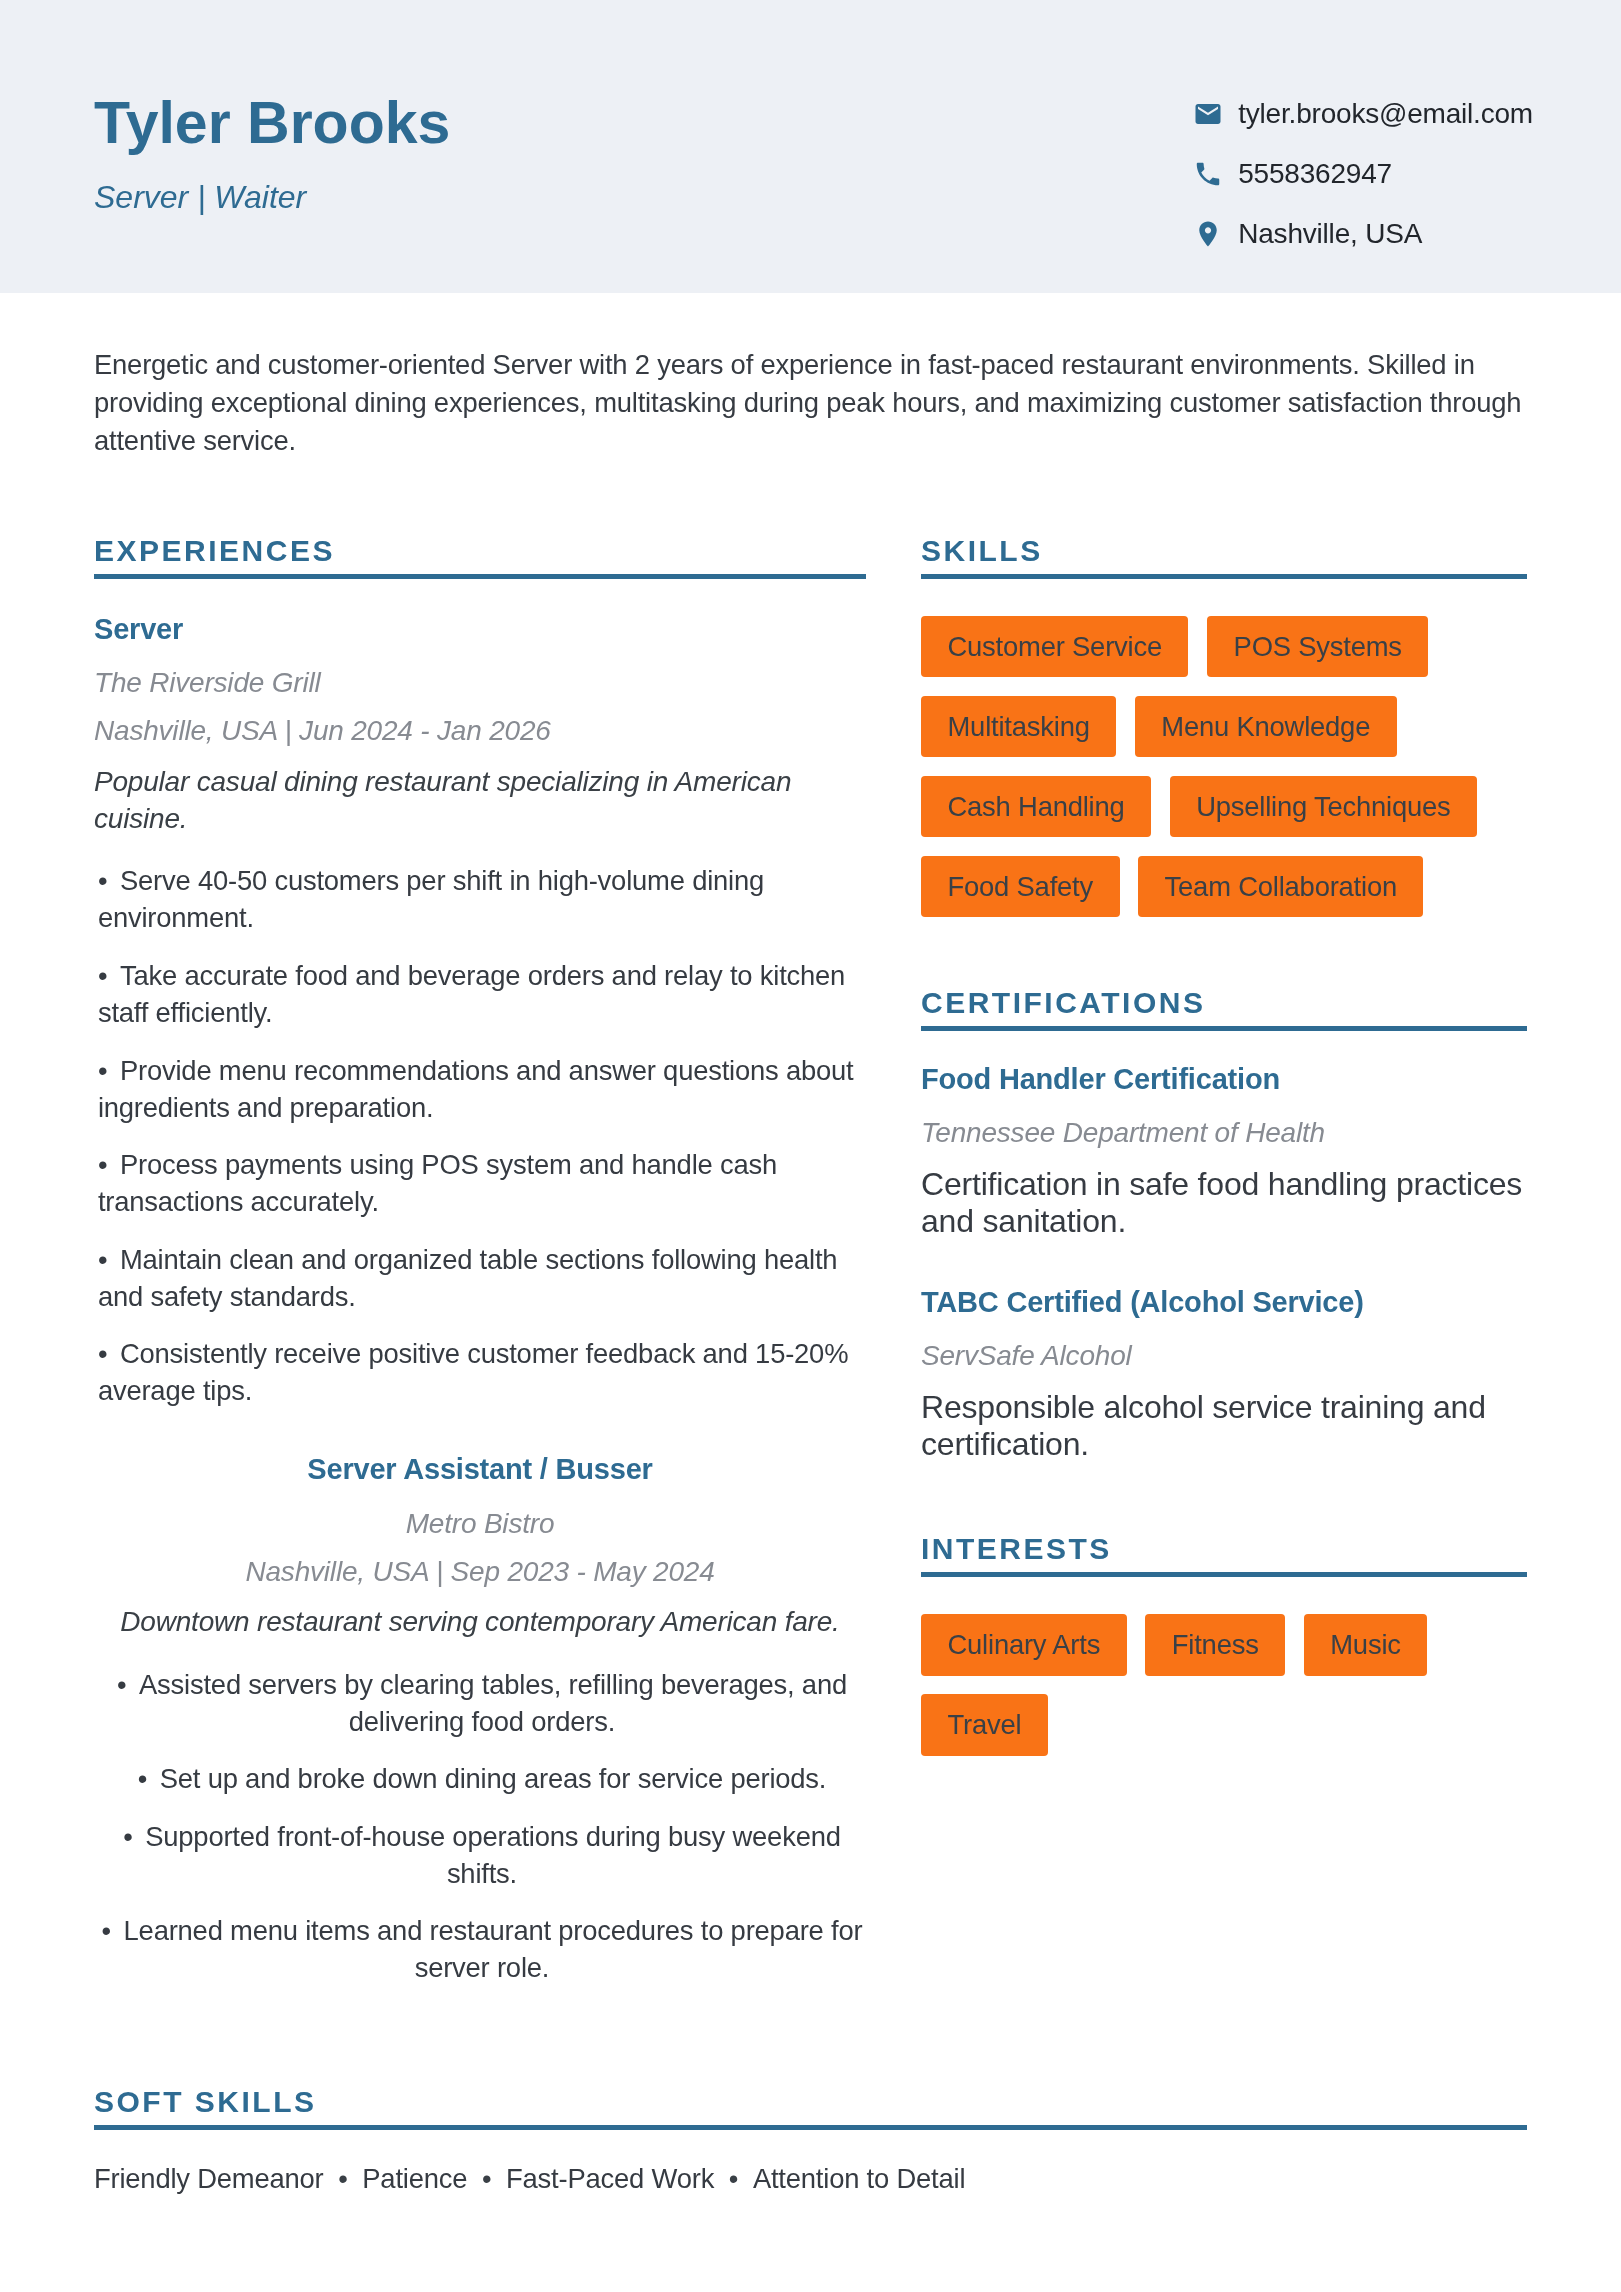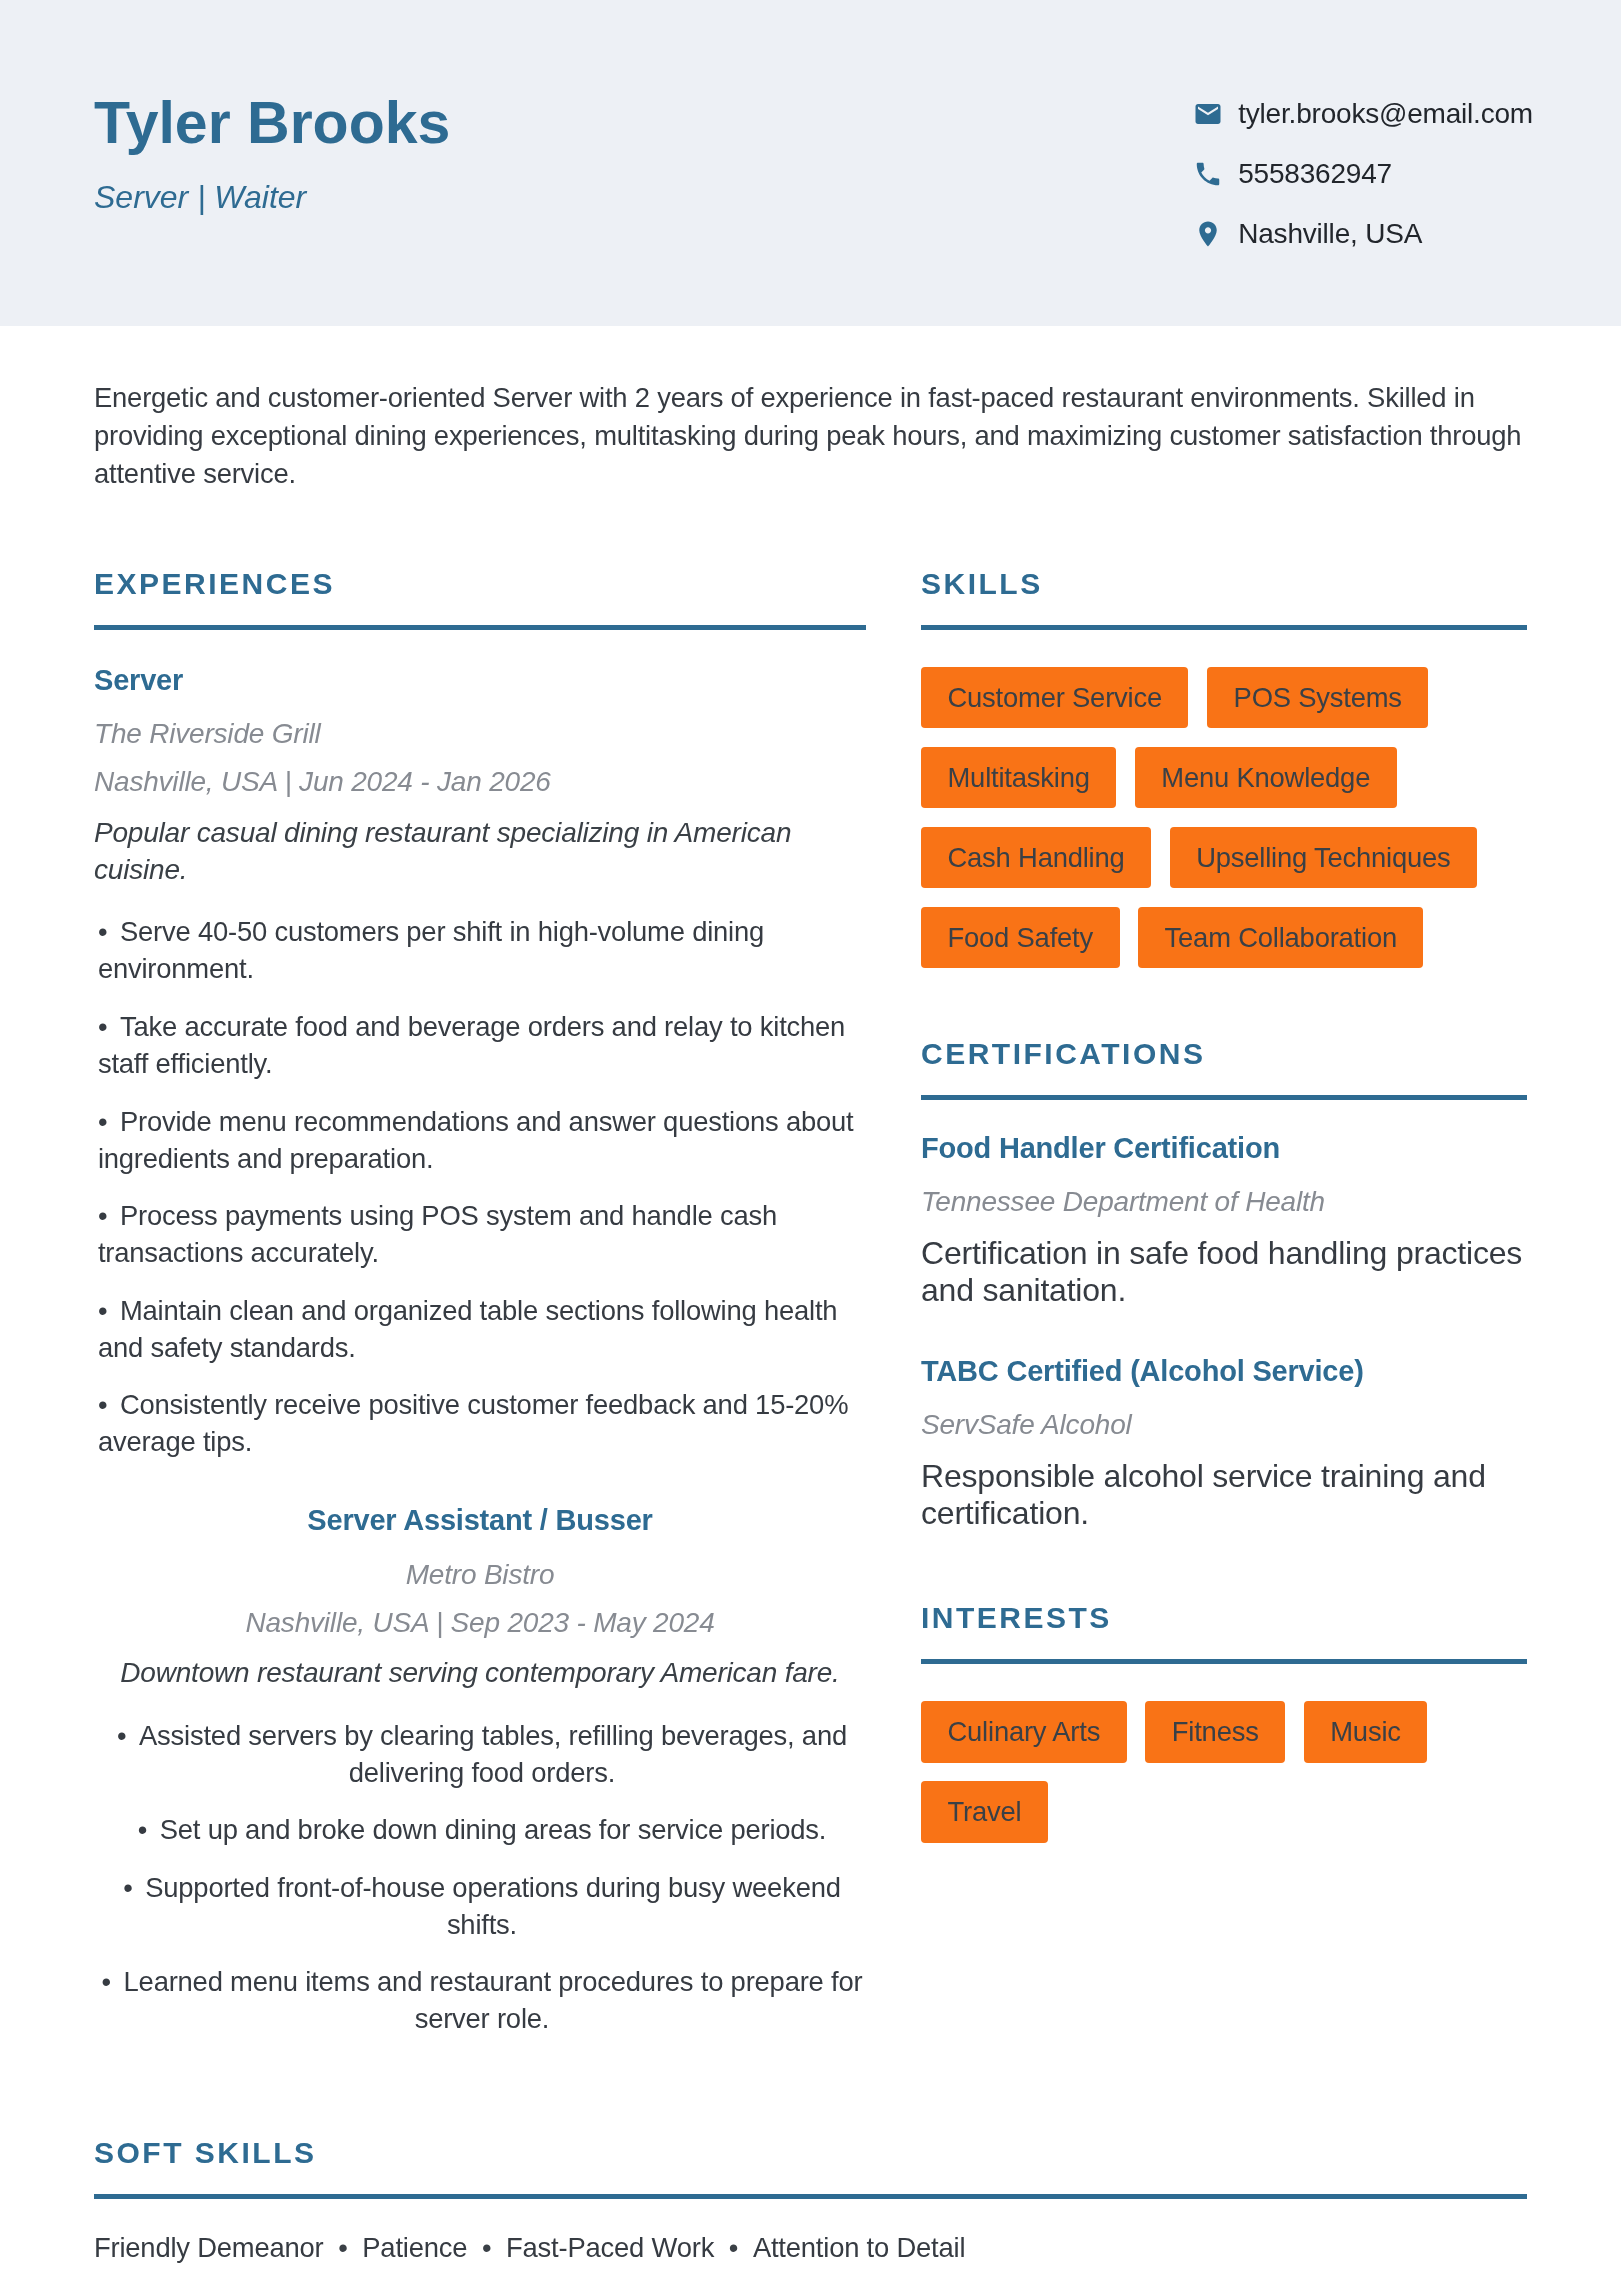--- a/index.html
+++ b/index.html
@@ -4,34 +4,34 @@
 <style>
   html,body{margin:0;padding:0;background:#ffffff;}
   .page{
     width:1621px;height:2293px;background:#ffffff;
     font-family:"Liberation Sans","DejaVu Sans",sans-serif;
     color:#363b42;box-sizing:border-box;overflow:hidden;
     letter-spacing:-0.2px;
   }
   
   .header{
-    background:#edf0f5;height:326px;box-sizing:border-box;
+    background:#edf0f5;height:293px;box-sizing:border-box;
     padding:94px 88px 0 94px;display:flex;justify-content:space-between;align-items:flex-start;
   }
   .name{font-size:59px;font-weight:700;color:#2e6b92;line-height:1;margin:0;letter-spacing:0;}
   .role{font-size:32px;font-style:italic;color:#2e6b92;margin-top:25.5px;letter-spacing:0;}
   .contact{display:flex;flex-direction:column;gap:28px;margin-top:3.9px;}
   .contact-row{display:flex;align-items:center;gap:15.7px;font-size:28px;color:#22262c;}
   .contact-row svg{width:30px;height:30px;fill:#2e6b92;flex:0 0 auto;}
   
   .content{padding:0 94px;}
   .summary{margin-top:53px;font-size:27.4px;line-height:38px;color:#363b42;}
   h2.section{
     font-size:30px;font-weight:700;color:#2e6b92;letter-spacing:2.5px;
-    margin:0;padding-bottom:26px;border-bottom:5.9px solid #2e6b92;line-height:1;
+    margin:0;padding-bottom:8px;border-bottom:5.9px solid #2e6b92;line-height:1;
   }
   
   .columns{display:flex;gap:55px;margin-top:76px;align-items:flex-start;}
   .col-left{width:772px;flex:0 0 auto;}
   .col-right{flex:1 1 auto;min-width:0;}
   
   .job{margin-top:35px;}
   .job + .job{margin-top:45px;text-align:center;}
   .job-title{font-size:29px;font-weight:700;color:#2e6b92;line-height:1.1;}
   .job-company{font-size:28px;font-style:italic;color:#878b92;margin-top:21.6px;}

